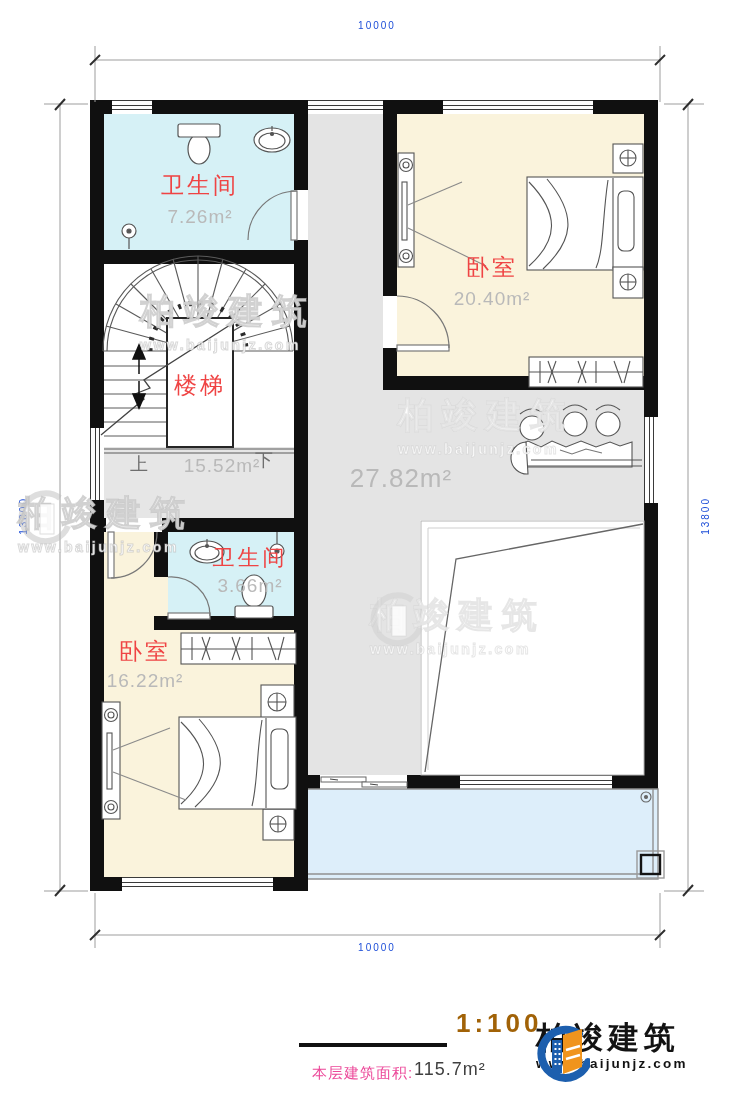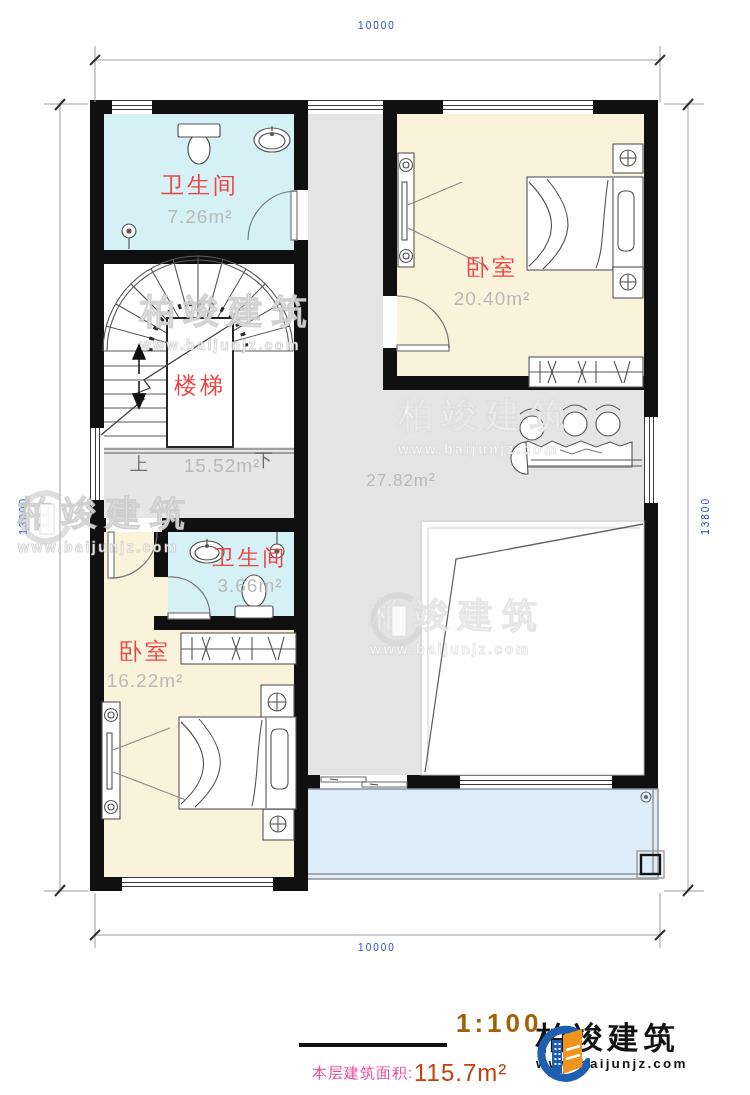--- a/index.html
+++ b/index.html
@@ -20,21 +20,21 @@
   .wm{position:absolute;display:flex;align-items:center;gap:12px;pointer-events:none}
   .wm .tx .b{font-size:35px;font-weight:700;letter-spacing:9px;color:rgba(255,255,255,.92);
      -webkit-text-stroke:1px rgba(172,172,172,.55)}
   .wm .tx .u{font-size:14px;font-weight:700;letter-spacing:2.5px;color:rgba(255,255,255,.92);
      -webkit-text-stroke:1px rgba(178,178,178,.5);margin-top:2px}
   .wm.faint .tx .b,.wm.faint .tx .u{-webkit-text-stroke:1px rgba(200,200,200,.45)}
   .title-cn{position:absolute;left:300px;top:1002px;font-size:28px;color:#3f3f3f;letter-spacing:7px}
   .title-underline{position:absolute;left:299px;top:1043px;width:148px;height:4px;background:#111}
   .title-scale{position:absolute;left:456px;top:1008px;font-size:26px;color:#a16207;letter-spacing:4px;font-weight:700}
   .area-label{position:absolute;left:312px;top:1064px;font-size:15px;color:#ec4899;letter-spacing:1px}
-  .area-value{position:absolute;left:414px;top:1059px;font-size:24px;color:#c2410c;letter-spacing:1px}
+  .area-value{position:absolute;left:414px;top:1059px;font-size:18px;color:#404040;letter-spacing:1px}
   .logo{position:absolute;left:536px;top:1022px;display:flex;align-items:center;gap:8px}
   .logo .t1{font-size:31px;font-weight:900;color:#121212;letter-spacing:5px;line-height:1}
   .logo .t2{font-size:13.5px;font-weight:700;color:#121212;letter-spacing:2.2px;margin-top:3px}
 </style>
 </head>
 <body>
 
 <div id="stage">
 
   <div class="room" style="left:104px;top:114px;width:190px;height:136px;background:#d6f1f6"></div>
@@ -363,21 +363,21 @@
   <div class="lbl" style="left:139px;top:452px">
     <div style="font-size:18px;color:#6e6e6e">上</div>
   </div>
   <div class="lbl" style="left:222px;top:455px">
     <div class="rarea" style="margin-top:0">15.52m²</div>
   </div>
   <div class="lbl" style="left:264px;top:448px">
     <div style="font-size:18px;color:#6e6e6e">下</div>
   </div>
   <div class="lbl" style="left:401px;top:463px">
-    <div class="rarea" style="margin-top:8px;font-size:17px">27.82m²</div>
+    <div class="rarea" style="margin-top:0;font-size:26px">27.82m²</div>
   </div>
   <div class="lbl small" style="left:250px;top:543px">
     <div class="rname">卫生间</div>
     <div class="rarea" style="margin-top:2px">3.66m²</div>
   </div>
   <div class="lbl" style="left:145px;top:636px">
     <div class="rname">卧室</div>
     <div class="rarea" style="margin-top:3px">16.22m²</div>
   </div>
 

